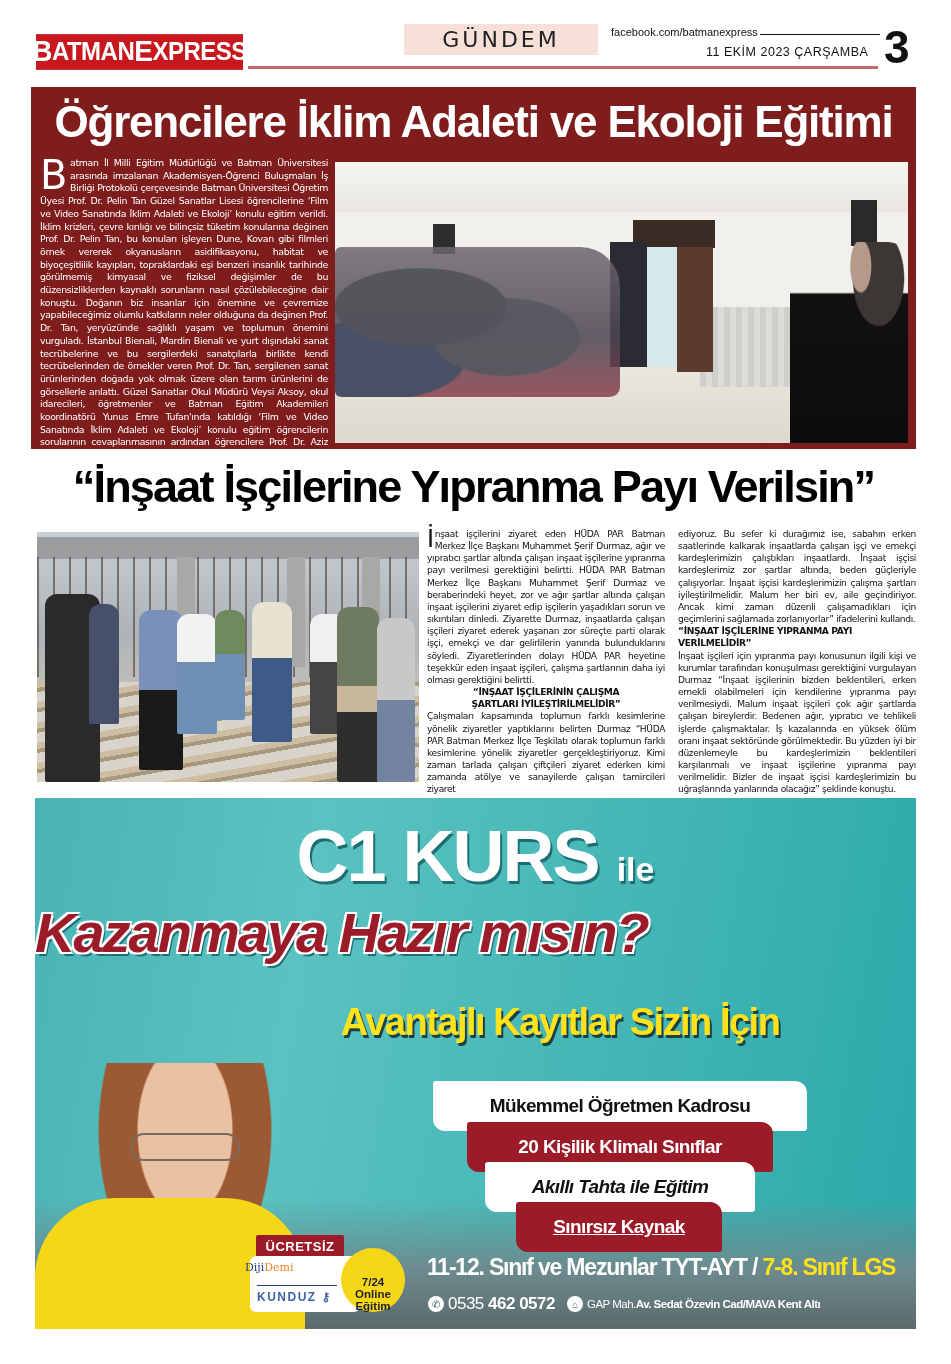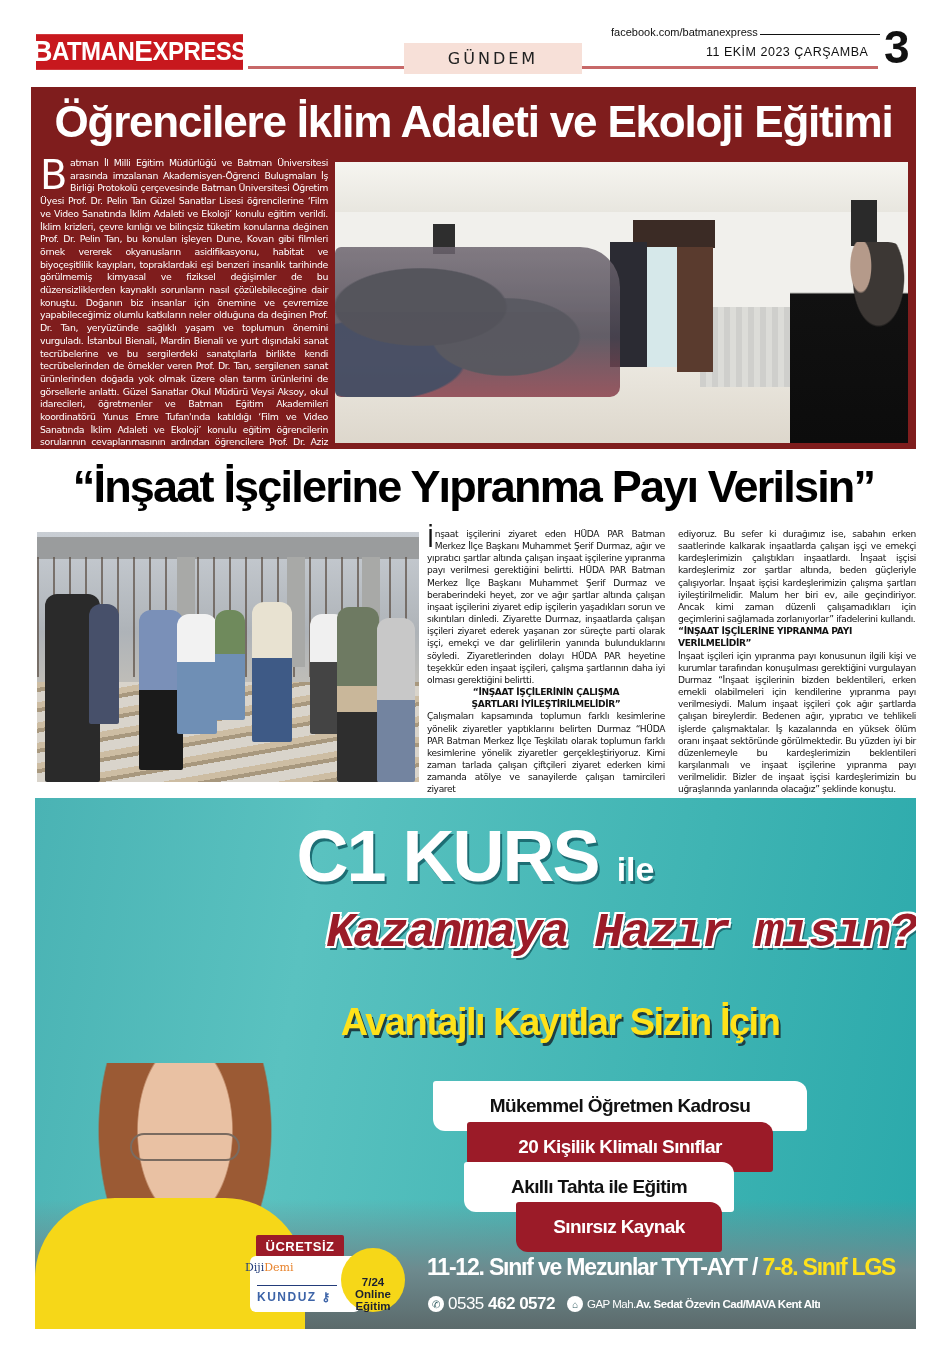--- a/index.html
+++ b/index.html
@@ -10,23 +10,23 @@
     .masthead { position: absolute; left: 0; top: 0; width: 951px; height: 80px; }
     .logo {
       position: absolute; left: 36px; top: 35px; width: 207px; height: 34px;
       background: #c8181e; color: #fff; display: flex; align-items: center; justify-content: center;
       font-family: "Liberation Sans", sans-serif; font-weight: bold; font-size: 24px; letter-spacing: -0.5px;
       transform: scaleY(1.05);
     }
     .logo .big { font-size: 28px; }
     .rule-red { position: absolute; left: 248px; top: 66px; width: 630px; height: 3px; background: #c76868; }
     .section-label {
-      position: absolute; left: 404px; top: 43px; width: 178px; height: 31px;
+      position: absolute; left: 404px; top: 24px; width: 194px; height: 31px;
       background: #f7e0d8; display: flex; align-items: center; justify-content: center;
-      font-family: "DejaVu Sans", sans-serif; font-size: 16px; letter-spacing: 3px; color: #222;
+      font-family: "DejaVu Sans", sans-serif; font-size: 22px; letter-spacing: 3px; color: #222;
     }
     .fb-link { position: absolute; left: 611px; top: 26px; font-size: 11px; color: #111; font-family: "Liberation Sans", sans-serif; }
     .rule-black { position: absolute; left: 760px; top: 34px; width: 120px; height: 1px; background: #111; }
     .date { position: absolute; left: 706px; top: 45px; font-size: 12.5px; letter-spacing: 0.5px; color: #111; }
     .page-num { position: absolute; left: 884px; top: 24px; font-size: 46px; font-weight: bold; color: #111; line-height: 46px; }
 
     
     .article1 { position: absolute; left: 31px; top: 87px; width: 885px; height: 362px; background: #7f1d1d; }
     .article1 .headline {
       position: absolute; left: 0; top: 2px; width: 885px; height: 66px;
@@ -99,22 +99,22 @@
 
     
     .ad { position: absolute; left: 35px; top: 798px; width: 881px; height: 531px; overflow: hidden;
       background: linear-gradient(100deg, #4ab3b4 0%, #5ac2c0 30%, #3fb4b3 70%, #2aa9ab 100%); }
     .ad .bottom-shade { position: absolute; left: 0; bottom: 0; width: 100%; height: 130px;
       background: linear-gradient(180deg, rgba(90,130,140,0) 0%, #6d8a8e 55%, #5b6a6b 100%); }
     .ad .c1 { position: absolute; left: 0; top: 22px; width: 100%; text-align: center;
       font-weight: bold; font-size: 72px; color: #fff; letter-spacing: -2px; line-height: 72px;
       text-shadow: 2px 3px 0 #1d6e74; }
     .ad .c1 .ile { font-size: 34px; letter-spacing: 0; }
-    .ad .kaz { position: absolute; left: 0; top: 100px; width: 100%; text-align: right;
-      font-family: Liberation Mono, monospace; font-style: italic; font-weight: bold; font-size: 48px;
+    .ad .kaz { position: absolute; left: 0; top: 100px; width: 100%; text-align: left;
+      font-family: Liberation Sans, sans-serif; font-style: italic; font-weight: bold; font-size: 56px;
       color: #9b1b28; letter-spacing: -2px; line-height: 70px;
       text-shadow: -2px -2px 0 #fff, 2px -2px 0 #fff, -2px 2px 0 #fff, 2px 2px 0 #fff, 3px 4px 0 #1e6e72; }
     .ad .avan { position: absolute; left: 215px; top: 196px; width: 620px; text-align: center;
       font-weight: bold; font-size: 38px; color: #ffe21a; letter-spacing: -1.5px; line-height: 56px;
       text-shadow: 2px 3px 0 #1d3f45; }
     .ad .pill { position: absolute; height: 50px; display: flex; align-items: center; justify-content: center;
       font-weight: bold; font-size: 19px; letter-spacing: -0.6px; border-radius: 3px 12px 3px 12px; }
     .ad .pill.white { background: #fff; color: #111; }
     .ad .pill.red { background: #9b1b28; color: #fff; }
     .ad .girl-hair { position: absolute; left: 40px; top: 265px; width: 220px; height: 270px;
@@ -217,22 +217,22 @@
   <div class="kaz">Kazanmaya Hazır mısın?</div>
 
   <div class="girl-hair"></div>
   <div class="glasses"></div>
   <div class="girl-shirt"></div>
 
   <div class="avan">Avantajlı Kayıtlar Sizin İçin</div>
 
   <div class="pill white" style="left:398px;top:283px;width:374px;">Mükemmel Öğretmen Kadrosu</div>
   <div class="pill red" style="left:432px;top:324px;width:306px;">20 Kişilik Klimalı Sınıflar</div>
-  <div class="pill white" style="left:429px;top:364px;width:270px;">Akıllı Tahta ile Eğitim</div>
-  <div class="pill red" style="left:481px;top:404px;width:206px;">Sınırsız Kaynak</div>
+  <div class="pill white" style="left:450px;top:364px;width:270px;font-style:italic;">Akıllı Tahta ile Eğitim</div>
+  <div class="pill red" style="left:481px;top:404px;width:206px;text-decoration:underline;">Sınırsız Kaynak</div>
 
   <div class="badge-free">ÜCRETSİZ</div>
   <div class="badge-card"></div>
   <div class="diji"><span>Diji</span><span class="demi">Demi</span></div>
   <div class="card-line"></div>
   <div class="kunduz"><span>KUNDUZ</span> <span>⚷</span></div>
   <div class="badge-circle">
     <span>7/24</span>
     <span>Online</span>
     <span>Eğitim</span>

